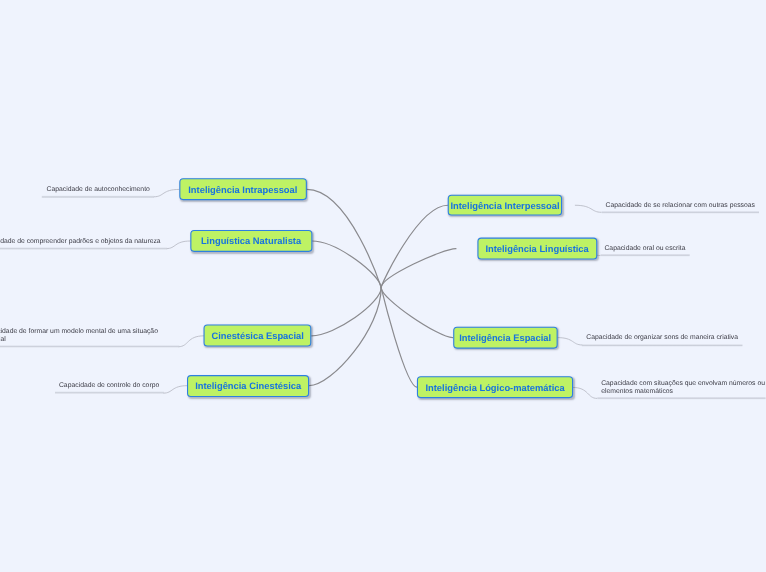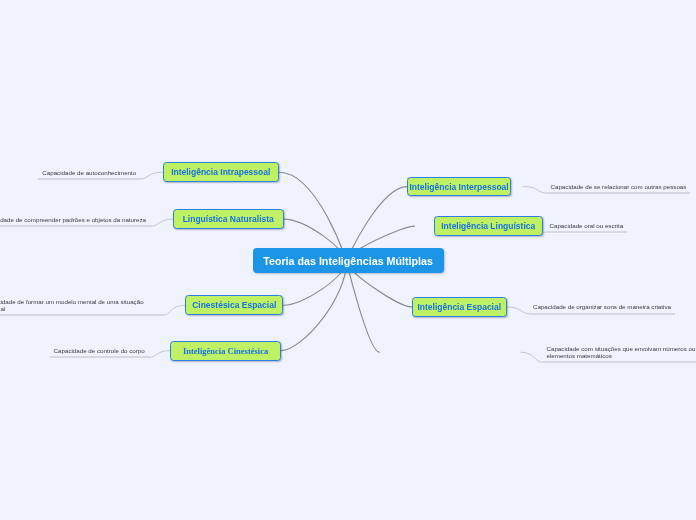--- a/index.html
+++ b/index.html
@@ -44,44 +44,44 @@
       <path d="M151.5 226 C160.3 226 158.1 219.1 172.9 219.1"></path>
       <path d="M162.5 315.2 C171.8 315.2 169.5 305.3 185.2 305.3"></path>
       <path d="M148.8 357.4 C157.6 357.4 155.4 350.6 170.2 350.6"></path>
       <path d="M546.5 193 C536.9 193 539.2 186.6 523 186.6"></path>
       <path d="M545.5 232.3 C536.3 232.3 538.5 226.1 523 226.1"></path>
       <path d="M529 313.6 C520 313.6 522.2 306.9 507 306.9"></path>
       <path d="M542.5 362.2 C533.6 362.2 535.7 352.2 520.7 352.2"></path>
     </g>
   </svg>
 
-  <div class="central" style="left:252.6px;top:248.3px;width:191px;height:25.1px;">
-    <span>Teoria das Inteligências Múltiplas</span>
-  </div>
 
   <div class="node" style="left:162.6px;top:162.3px;width:116.3px;height:19.8px;">
     <span>Inteligência Intrapessoal</span>
   </div>
   <div class="node" style="left:172.9px;top:209.1px;width:110.7px;height:20px;">
     <span>Linguística Naturalista</span>
   </div>
   <div class="node" style="left:185.2px;top:295.2px;width:98.1px;height:20.2px;">
     <span>Cinestésica Espacial</span>
   </div>
-  <div class="node" style="left:170.2px;top:340.5px;width:110.8px;height:20.1px;font-family:Liberation Serif, serif;">
+  <div class="node" style="left:170.2px;top:340.5px;width:110.8px;height:20.1px;">
     <span>Inteligência Cinestésica</span>
   </div>
   <div class="node" style="left:407.1px;top:176.6px;width:104px;height:19.9px;">
     <span>Inteligência Interpessoal</span>
   </div>
   <div class="node" style="left:434px;top:216.2px;width:108.5px;height:20px;">
     <span>Inteligência Linguística</span>
   </div>
   <div class="node" style="left:411.5px;top:297px;width:95.5px;height:19.8px;">
     <span>Inteligência Espacial</span>
+  </div>
+  <div class="node" style="left:379.4px;top:342.4px;width:141.3px;height:19.6px;">
+    <span>Inteligência Lógico-matemática</span>
   </div>
 
   <div class="cap one" style="left:38.3px;top:168.6px;width:101.9px;">Capacidade de autoconhecimento</div>
   <div class="cap one" style="left:-23.1px;top:215.8px;width:174.6px;">Capacidade de compreender padrões e objetos da natureza</div>
   <div class="cap" style="left:-21.4px;top:297.6px;width:183.9px;">Capacidade de formar um modelo mental de uma situação espacial</div>
   <div class="cap one" style="left:49.6px;top:347.1px;width:99.2px;">Capacidade de controle do corpo</div>
   <div class="cap one" style="left:546.5px;top:182.6px;width:143.9px;">Capacidade de se relacionar com outras pessoas</div>
   <div class="cap one" style="left:545.5px;top:221.9px;width:81.6px;">Capacidade oral ou escrita</div>
   <div class="cap one" style="left:529px;top:303.3px;width:145.9px;">Capacidade de organizar sons de maneira criativa</div>
   <div class="cap" style="left:542.5px;top:344.6px;width:180.7px;">Capacidade com situações que envolvam números ou elementos matemáticos</div>

